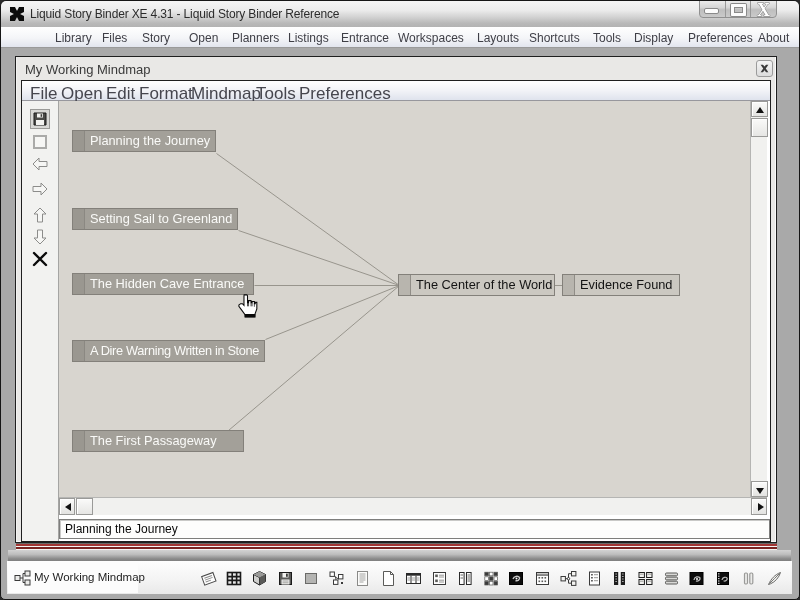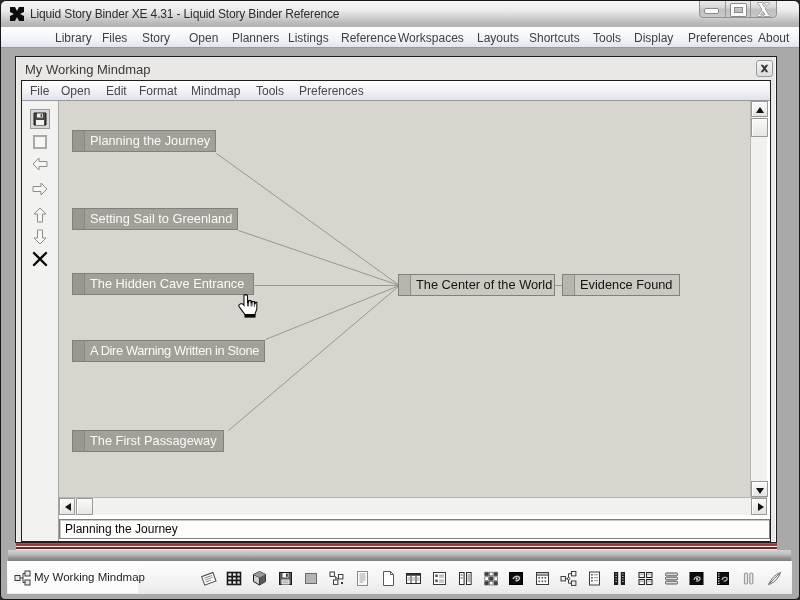--- a/index.html
+++ b/index.html
@@ -34,21 +34,21 @@
   background:#e9e8e6; box-shadow:inset -1px -1px 0 #fafafa, inset 1px 0 0 #f2f2f0; }
 #ititle { left:9px; top:5px; font-size:13px; color:#3a3a3a; }
 #iclose { right:3px; top:3px; width:17px; height:17px; border:1px solid #9b9b9b; border-radius:3px;
   background:linear-gradient(180deg,#f4f4f4,#dcdcdc); }
 #iclose svg { position:absolute; left:3px; top:3px; }
 
 
 #cframe { left:5px; top:23px; width:750px; height:462px; border:1px solid #1f1f1f; background:#ffffff; }
 #imenu { left:0; top:0; right:0; height:20px;
   background:linear-gradient(180deg,#ffffff 0%,#f2f3f7 50%,#dfe3ed 100%);
-  border-bottom:1px solid #97979d; font-size:12px; color:#46464e; }
+  border-bottom:1px solid #97979d; font-size:17px; color:#46464e; }
 #imenu span { position:absolute; top:3px; }
 
 
 #tstrip { left:0; top:20px; width:37px; bottom:0; background:#f2f2f0; border-right:1px solid #a5a5a3; }
 
 
 #canvas { left:37px; top:20px; width:691px; height:396px; background:#d8d5cf; overflow:hidden; }
 
 
 #vsb { left:728px; top:20px; width:17px; height:396px; background:#f1f1ef; border-left:1px solid #b5b5b3; }
@@ -105,21 +105,21 @@
           </svg></div>
     </div>
   </div>
   <div id="mainmenu" class="abs">
     <span style="left:14px">Library</span>
       <span style="left:61px">Files</span>
       <span style="left:101px">Story</span>
     <span style="left:148px">Open</span>
       <span style="left:191px">Planners</span>
       <span style="left:247px">Listings</span>
-    <span style="left:300px">Reference</span>
+    <span style="left:300px">Entrance</span>
       <span style="left:357px">Workspaces</span>
       <span style="left:436px">Layouts</span>
     <span style="left:488px">Shortcuts</span>
       <span style="left:552px">Tools</span>
       <span style="left:593px">Display</span>
     <span style="left:647px">Preferences</span>
       <span style="left:717px">About</span>
   </div>
 
   <div id="iwin" class="abs">
@@ -173,21 +173,21 @@
             <line x1="195.5" y1="184.5" x2="340.5" y2="184.5"></line>
             <line x1="206.5" y1="238.5" x2="340.5" y2="184.5"></line>
             <line x1="169.5" y1="329.5" x2="340.5" y2="184.5"></line>
             <line x1="495.5" y1="184.5" x2="504.5" y2="184.5"></line>
           </g>
         </svg>
         <div class="node" style="left:13px;top:29px;width:144px"><i></i>Planning the Journey</div>
         <div class="node" style="left:13px;top:107px;width:166px"><i></i>Setting Sail to Greenland</div>
         <div class="node" style="left:13px;top:172px;width:182px"><i></i>The Hidden Cave Entrance</div>
         <div class="node" style="left:13px;top:239px;width:193px;letter-spacing:-0.35px"><i></i>A Dire Warning Written in Stone</div>
-        <div class="node" style="left:13px;top:329px;width:152px"><i></i>The First Passageway</div>
+        <div class="node" style="left:13px;top:329px;width:172px"><i></i>The First Passageway</div>
         <div class="node cnode" style="left:503px;top:173px;width:118px"><i></i>Evidence Found</div>
         <div class="node cnode" style="left:339px;top:173px;width:157px"><i></i>The Center of the World</div>
         <svg width="22" height="28" viewBox="0 0 22 28" style="position:absolute;left:179px;top:193px">
           <g transform="scale(0.88)">
           <path d="M7 1 L10 1 L10.8 2 L10.8 10 L12 10 L12 7.5 L14.8 7.5 L14.8 10 L16 10 L16 8.5 L18.6 8.5 L18.6 11 L19.6 11 L19.6 9.5 L21.4 9.5 L21.4 17 L19.4 22.5 L19.4 26 L8 26 L8 23.5 L4 18 L1 14 L1 12.5 L3 11 L5 11 L6.8 13 L6.8 2 Z" fill="#ffffff" stroke="#0a0a0a" stroke-width="1.2"></path>
           <path d="M10.8 10 L10.8 14 M12 10 L12 14 M14.8 10 L14.8 14 M16 10 L16 14 M18.6 11 L18.6 14.5" stroke="#0a0a0a" stroke-width="0.8"></path>
           <path d="M7.6 22.8 L19.6 22.8 L19.2 26.4 L7.9 26.4 Z" fill="#0a0a0a"></path>
           </g>
         </svg>
       </div>

